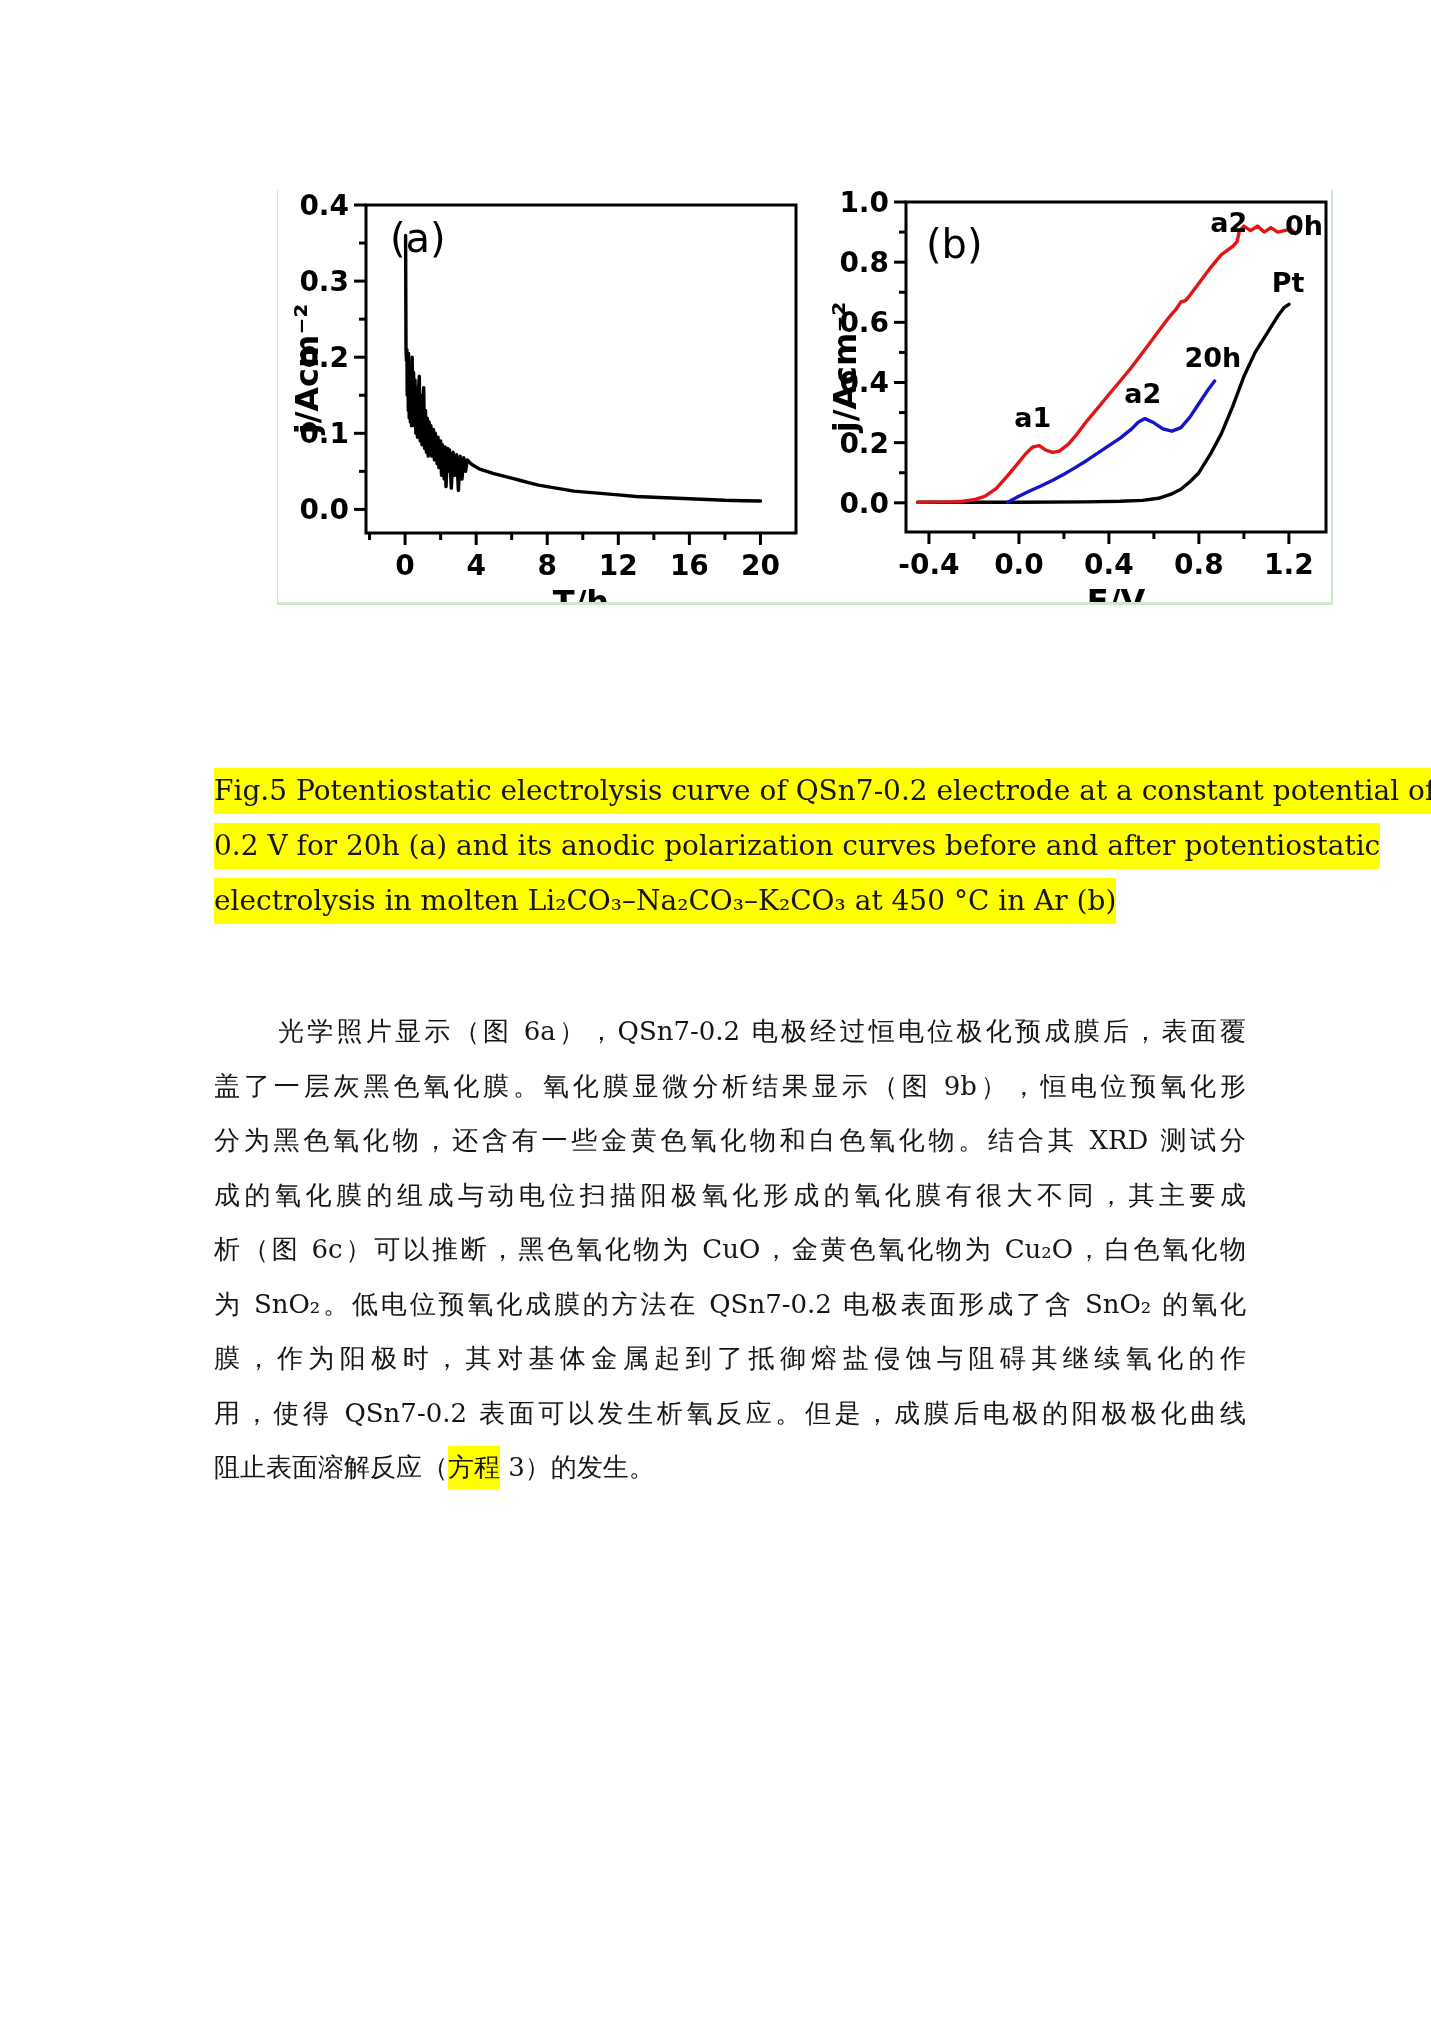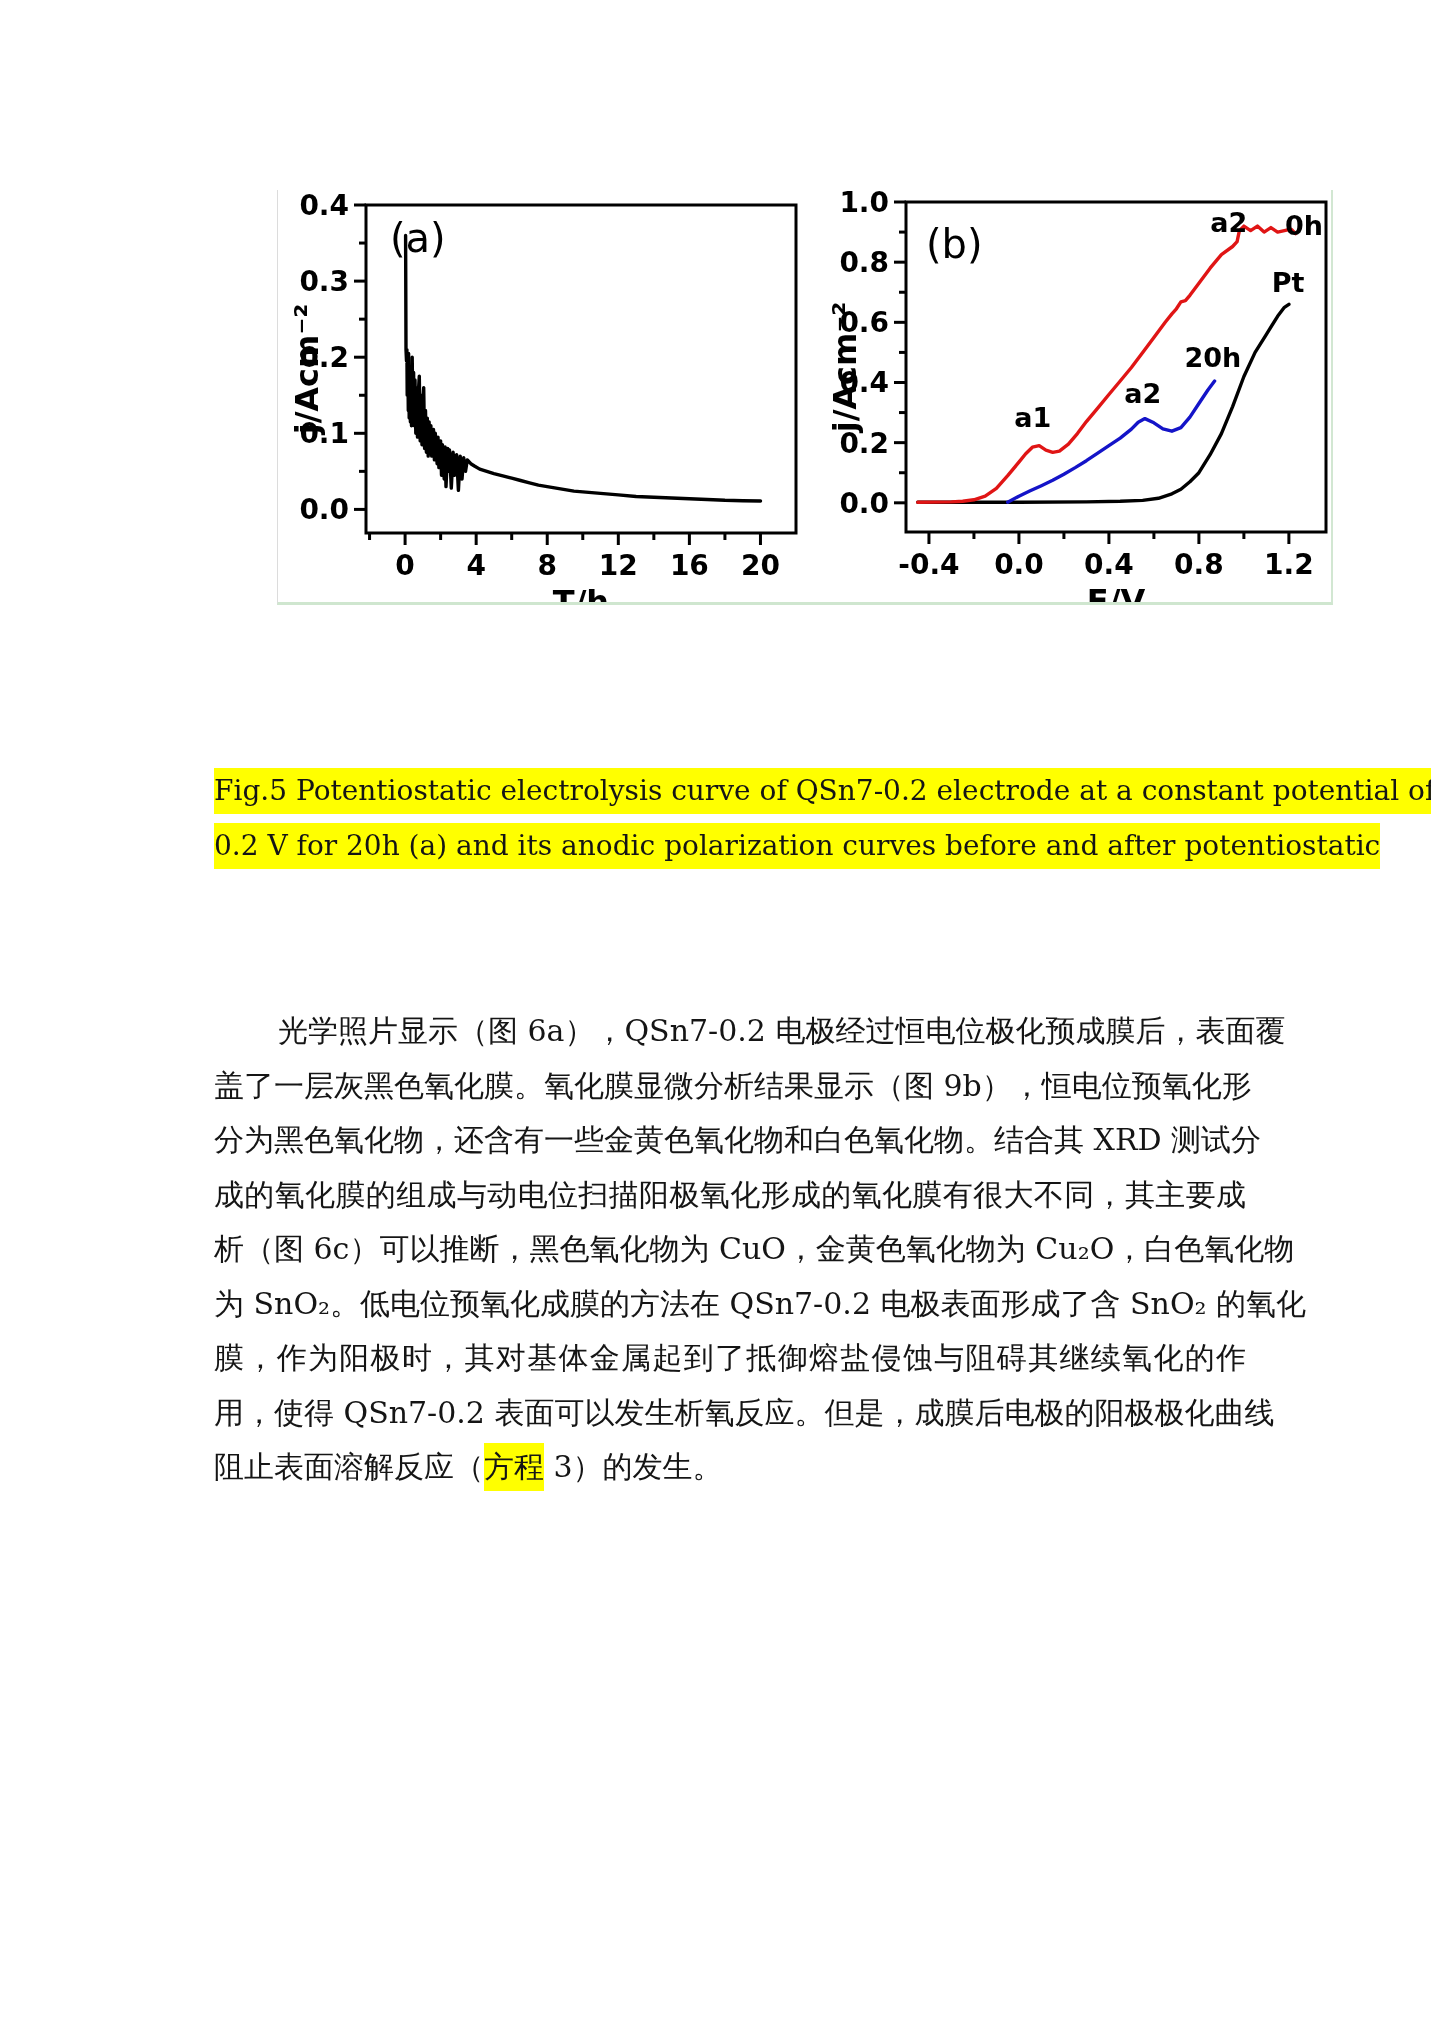--- a/index.html
+++ b/index.html
@@ -4,21 +4,21 @@
 <style>
   html,body{margin:0;padding:0;background:#ffffff;}
   .page{position:relative;width:1431px;height:2024px;background:#ffffff;overflow:hidden;
         font-family:"DejaVu Serif","DejaVu Sans",serif;color:#151515;}
   .figure{position:absolute;left:277px;top:190px;width:1053px;height:412px;background:#ffffff;
           border-left:1px solid #dcdcdc;border-right:2px solid #d2e7d2;border-bottom:3px solid #cfe6cf;}
   .figure svg{display:block;}
   .textblock{position:absolute;width:1032px;left:214px;}
   .caption-cn{top:641px;font-size:30px;line-height:55px;}
   .caption-en{top:763px;font-size:28px;line-height:55px;}
-  .bodytext{top:1004px;font-size:30px;line-height:54.5px;}
+  .bodytext{top:1004px;font-size:26px;line-height:54.5px;}
   .line{white-space:nowrap;}
   .just{text-align:justify;text-align-last:justify;}
   .indent{text-indent:64px;}
   .hl{background:#ffff00;padding:6px 0 7px 0;}
   .it{font-style:italic;}
 </style>
 </head>
 <body>
 
 <div class="page">
@@ -123,20 +123,21 @@
           <text x="1009.981788966256" y="102.24612579762992" font-size="27" text-anchor="middle" font-weight="bold" font-family="&quot;DejaVu Sans&quot;, &quot;Liberation Sans&quot;, sans-serif" fill="#000">Pt</text>
           <text x="950.8173540439207" y="42.08204193254329" font-size="27" text-anchor="middle" font-weight="bold" font-family="&quot;DejaVu Sans&quot;, &quot;Liberation Sans&quot;, sans-serif" fill="#000">a2</text>
           <text x="1025.9539367970006" y="45.09024612579763" font-size="27" text-anchor="middle" font-weight="bold" font-family="&quot;DejaVu Sans&quot;, &quot;Liberation Sans&quot;, sans-serif" fill="#000">0h</text>
         </g>
       </svg>
   </div>
 
   <div class="textblock caption-en">
       <div class="line"><span class="hl ">Fig.5 Potentiostatic electrolysis curve of QSn7-0.2 electrode at a constant potential of</span></div>
       <div class="line"><span class="hl ">0.2 V for 20h (a) and its anodic polarization curves before and after potentiostatic</span></div>
+      <div class="line"><span class="hl ">electrolysis in molten Li₂CO₃–Na₂CO₃–K₂CO₃ at 450 °C in Ar (b)</span></div>
     </div>
   <div class="textblock bodytext">
       <div class="line indent just"><span class="">光学照片显示（图 6a），QSn7-0.2 电极经过恒电位极化预成膜后，表面覆</span></div>
       <div class="line just"><span class="">盖了一层灰黑色氧化膜。氧化膜显微分析结果显示（图 9b），恒电位预氧化形</span></div>
       <div class="line just"><span class="">分为黑色氧化物，还含有一些金黄色氧化物和白色氧化物。结合其 XRD 测试分</span></div>
       <div class="line just"><span class="">成的氧化膜的组成与动电位扫描阳极氧化形成的氧化膜有很大不同，其主要成</span></div>
       <div class="line just"><span class="">析（图 6c）可以推断，黑色氧化物为 CuO，金黄色氧化物为 Cu₂O，白色氧化物</span></div>
       <div class="line just"><span class="">为 SnO₂。低电位预氧化成膜的方法在 QSn7-0.2 电极表面形成了含 SnO₂ 的氧化</span></div>
       <div class="line just"><span class="">膜，作为阳极时，其对基体金属起到了抵御熔盐侵蚀与阻碍其继续氧化的作</span></div>
       <div class="line just"><span class="">用，使得 QSn7-0.2 表面可以发生析氧反应。但是，成膜后电极的阳极极化曲线</span></div>

